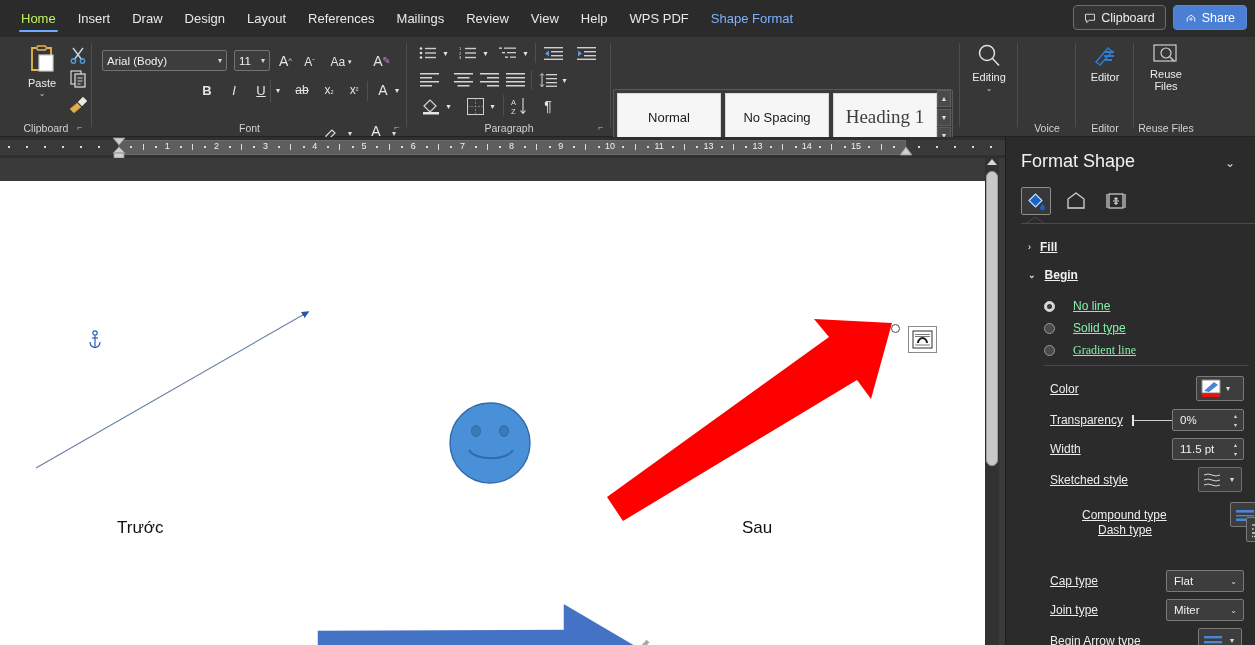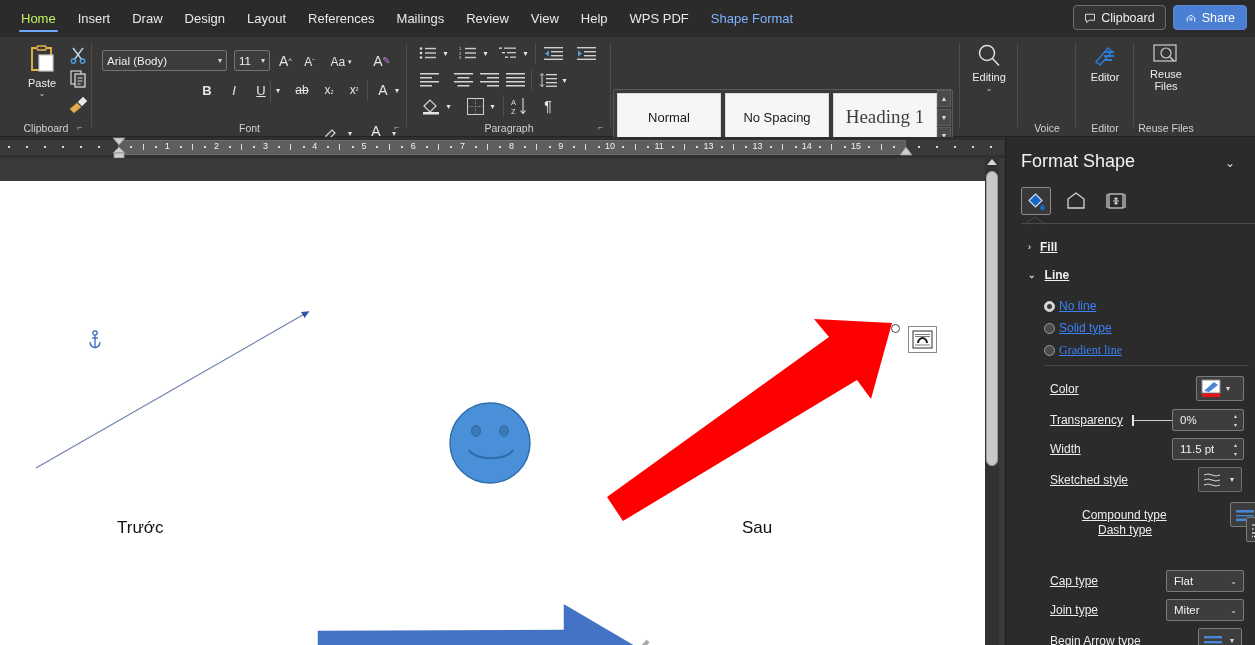--- a/index.html
+++ b/index.html
@@ -191,21 +191,21 @@
   .ptab.sel { border:1px solid #8d8d8d; background:#383838; }
   .panel-rule {
     position:absolute; left:15px; top:86px; width:235px; height:1px; background:#4a4a4a;
   }
   .sect-head {
     position:absolute; left:22px; font-size:12px; color:#f0f0f0; font-weight:bold;
     display:flex; align-items:center; gap:9px;
   }
   .chev { font-size:9px; color:#dcdcdc; display:inline-block; }
   .radio-row {
-    position:absolute; left:38px; display:flex; align-items:center; gap:4px; font-size:12px; color:#3b82f6;
+    position:absolute; left:38px; display:flex; align-items:center; gap:18px; font-size:12px; color:#86efac;
   }
   .radio {
     width:11px; height:11px; border-radius:50%;
     border:1px solid #9a9a9a; background:#4b4b4b;
     display:flex; align-items:center; justify-content:center;
   }
   .radio.on { background:#d6d6d6; border-color:#d6d6d6; }
   .radio.on:after { content:""; width:5px;height:5px;border-radius:50%; background:#3a3a3a; }
   .u { text-decoration:underline; }
   .prop-row {
@@ -831,21 +831,21 @@
     <path d="M1 8 L11 1 L21 8" fill="none" stroke="#4a4a4a" stroke-width="1"></path>
   </svg>
 
   <div class="sect-head" style="top:103px;">
     <span class="chev">›</span>
     <span class="u">Fill</span>
   </div>
 
   <div class="sect-head" style="top:131px;">
     <span class="chev">⌄</span>
-    <span class="u">Line</span>
+    <span class="u">Begin</span>
   </div>
 
   <div class="radio-row" style="top:162px;">
     <span class="radio on"></span>
     <span class="u">No line</span>
   </div>
   <div class="radio-row" style="top:184px;">
     <span class="radio"></span>
     <span class="u">Solid type</span>
   </div>

